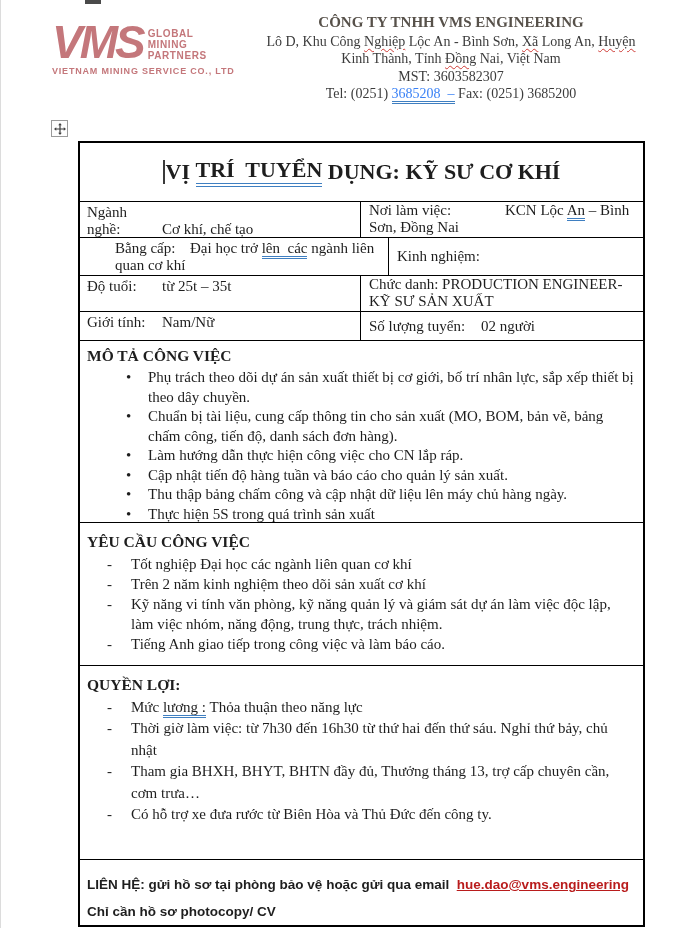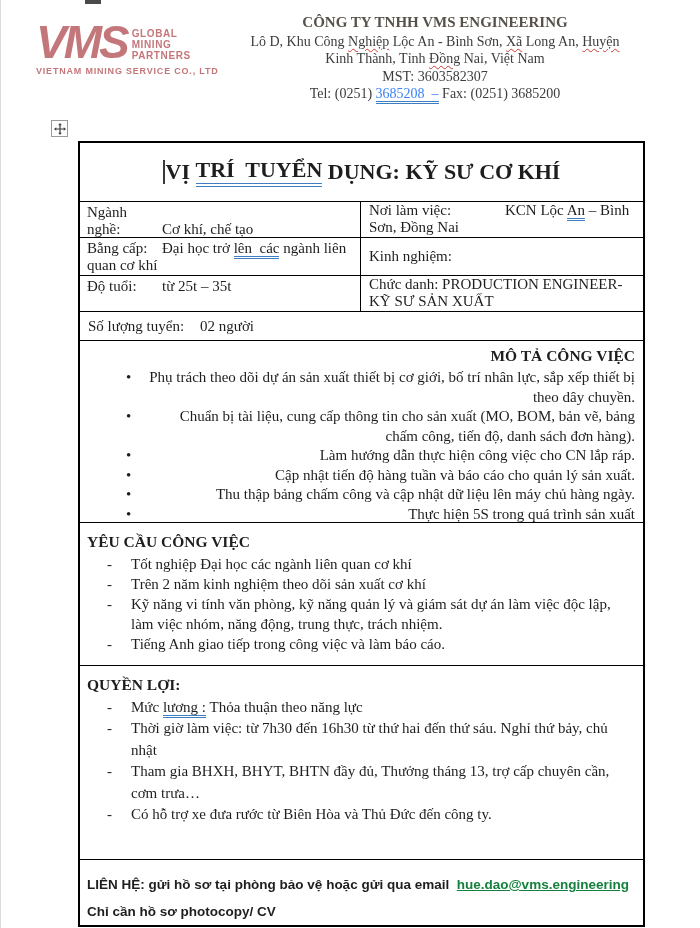--- a/index.html
+++ b/index.html
@@ -3,21 +3,21 @@
 <meta charset="utf-8">
 <style>
   * { margin:0; padding:0; box-sizing:border-box; }
   html,body { width:700px; height:928px; background:#ffffff; }
   body { position:relative; font-family:"Liberation Serif","DejaVu Serif",serif; color:#1e1e1e; overflow:hidden; }
 
   .page-edge { position:absolute; left:0; top:0; width:1px; height:928px; background:#dcdcdc; }
   .top-mark { position:absolute; left:85px; top:0; width:16px; height:4px; background:#4a4a4a; }
 
   
-  .header { position:absolute; left:36px; top:14px; width:616px; display:flex; }
+  .header { position:absolute; left:52px; top:14px; width:616px; display:flex; }
   .logo { width:182px; padding-top:10px; color:#c4777b; font-family:"Liberation Sans","DejaVu Sans",sans-serif; }
   .logo-row { display:flex; align-items:flex-start; }
   .vms-text { font-weight:bold; font-style:italic; font-size:46px; line-height:0.82; letter-spacing:-3px; }
   .tagline { margin-left:5px; margin-top:4px; font-weight:bold; font-size:10px; line-height:1.12; letter-spacing:0.6px; }
   .logo-sub { margin-top:4px; font-weight:bold; font-size:9px; letter-spacing:0.8px; white-space:nowrap; }
 
   .company-info { flex:1; text-align:center; font-size:14px; color:#3c3c3c; line-height:17.5px; }
   .company-name { font-weight:bold; font-size:15px; color:#57514a; margin-bottom:1px; }
 
   .seg { white-space:pre-wrap; }
@@ -35,40 +35,40 @@
   .cell-l { width:281px; border-right:1px solid #000; padding:2px 6px 2px 7px; display:flex; align-items:flex-start; }
   .cell-r { flex:1; padding:2px 6px 2px 8px; display:flex; align-items:center; }
   .lbl { display:inline-block; width:75px; }
   .lbl-r1 { display:inline-block; width:136px; }
   .lbl-r4 { display:inline-block; width:112px; }
 
   .title-row { height:60px; display:flex; align-items:center; justify-content:center; border-bottom:1px solid #000; font-weight:bold; font-size:22px; }
   .cursor-bar { display:inline-block; width:2px; height:24px; background:#3a3a3a; vertical-align:-4px; margin-right:1px; }
   .title-u { border-bottom:4px double #3f7fc1; }
 
-  .r1 { height:36px; } .r2 { height:38px; } .r3 { height:36px; } .r4 { height:30px; }
+  .r1 { height:36px; } .r2 { height:38px;padding-left:28px; } .r3 { height:36px; } .r4 { height:30px; }
 
   .section { border-bottom:1px solid #000; padding:5px 8px 0 7px; }
   .sec-heading { font-weight:bold; font-size:15.5px; margin:1px 0 3px 0; }
-  .sec-mo { height:182px;text-align:right; }
+  .sec-mo { height:182px; }
   .sec-yc { height:145px; padding-top:9px; }
   .sec-ql { height:198px; padding-top:9px; }
   .sec-lh { flex:1; border-bottom:none; padding-top:11px; font-family:"Liberation Sans","DejaVu Sans",sans-serif; font-weight:bold; font-size:13.5px; line-height:27px; }
 
   ul.blist { list-style:none; }
   .sec-mo ul.blist { padding-left:33px; }
   .sec-mo li { position:relative; padding-left:28px; line-height:19.5px; }
   .sec-mo li::before { content:"•"; position:absolute; left:6px; top:0; }
   .dashlist { padding-left:10px !important; }
   .dashlist li { position:relative; padding-left:34px; }
   .sec-yc li { line-height:20px; }
   .sec-ql li { line-height:21.5px; }
   .dashlist li::before { content:"-"; position:absolute; left:10px; top:0; }
 
-  .email-link { color:#15803d; text-decoration:underline; font-weight:bold; }
+  .email-link { color:#b91c1c; text-decoration:underline; font-weight:bold; }
 </style>
 </head>
 <body>
 
 <div class="page-edge"></div>
 <div class="top-mark"></div>
 
 <div class="header">
   <div class="logo">
     <div class="logo-row">
@@ -134,20 +134,23 @@
   <div class="t-row r3">
     <div class="cell-l">
       <div><span class="lbl">Độ tuổi:</span><span class="seg">từ 25t – 35t</span></div>
     </div>
     <div class="cell-r">
       <div><span>Chức danh: PRODUCTION ENGINEER- KỸ SƯ SẢN XUẤT</span></div>
     </div>
   </div>
 
   <div class="t-row r4">
+    <div class="cell-l">
+      <div><span class="lbl">Giới tính:</span><span class="seg">Nam/Nữ</span></div>
+    </div>
     <div class="cell-r">
       <div><span class="lbl-r4">Số lượng tuyển:</span><span class="seg">02 người</span></div>
     </div>
   </div>
 
   <div class="section sec-mo">
     <div class="sec-heading">MÔ TẢ CÔNG VIỆC</div>
     <ul class="blist">
       <li>Phụ trách theo dõi dự án sản xuất thiết bị cơ giới, bố trí nhân lực, sắp xếp thiết bị theo dây chuyền.</li>
       <li>Chuẩn bị tài liệu, cung cấp thông tin cho sản xuất (MO, BOM, bản vẽ, bảng chấm công, tiến độ, danh sách đơn hàng).</li>

